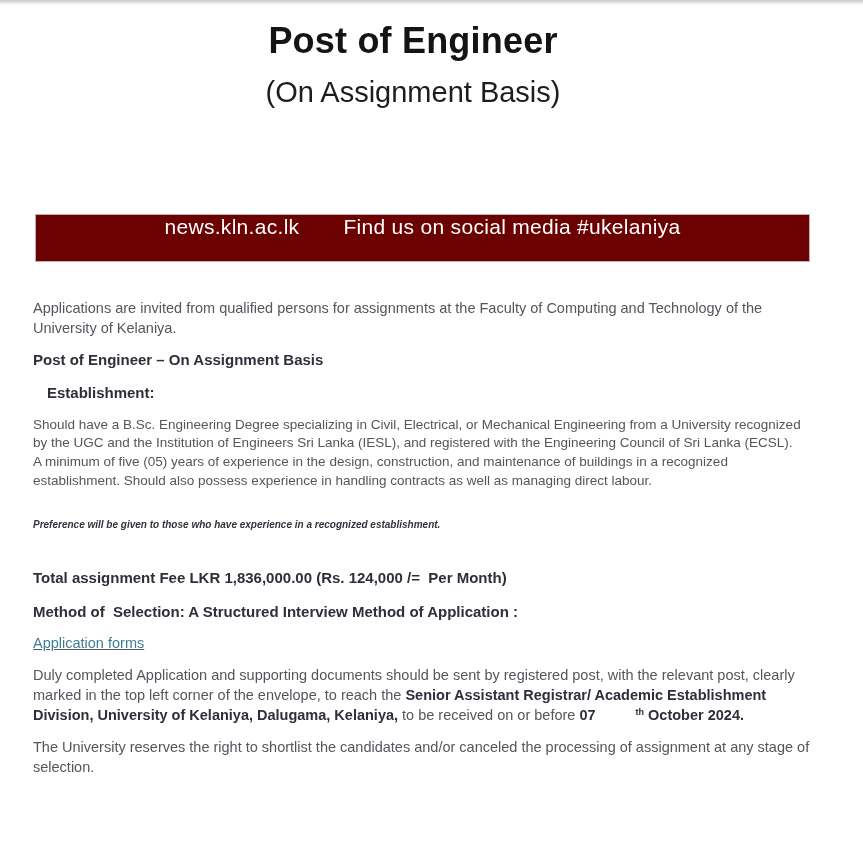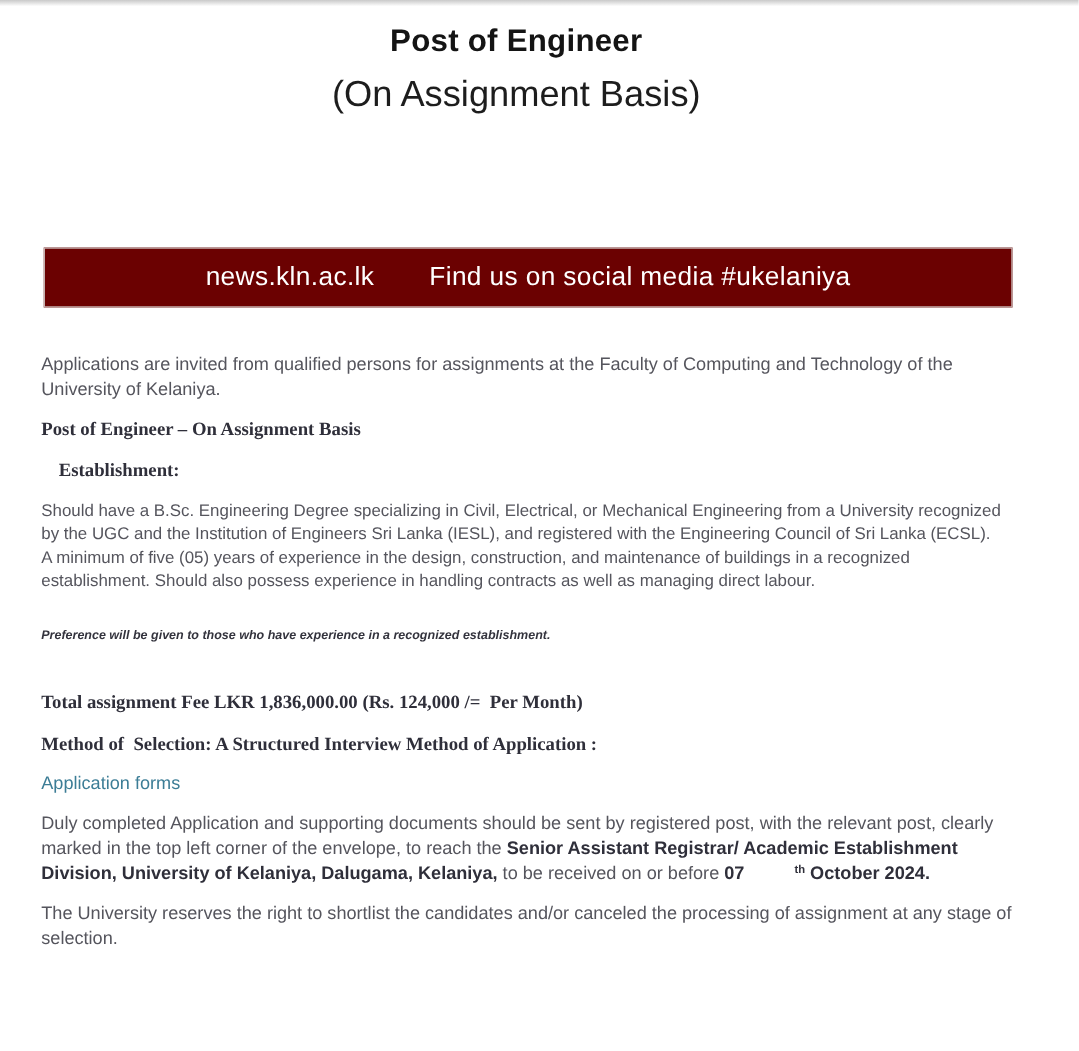--- a/index.html
+++ b/index.html
@@ -12,42 +12,42 @@
   .top-line {
     height: 5px; width: 100%;
     background: linear-gradient(#c9c9c9, #ffffff);
   }
   .header {
     width: 760px;
     margin: 10px 0 0 33px;
     text-align: center;
   }
   .page-title {
-    font-size: 25px;
+    font-size: 36px;
     font-weight: 700;
     color: #141414;
     letter-spacing: 0.2px;
     line-height: 1.45;
   }
   .page-subtitle {
     font-size: 29px;
     font-weight: 400;
     color: #1d1d1d;
     line-height: 1.35;
     margin-top: 6px;
   }
   .banner {
     position: relative;
     margin: 102px 0 0 35px;
     width: 775px;
     height: 48px;
     background: #6b0101;
     border: 1px solid #c4b0ae;
     display: flex;
-    align-items: center;
+    align-items: flex-start;
     justify-content: center;
     gap: 44px;
   }
   .banner span {
     color: #ffffff;
     font-size: 21px;
     font-weight: 500;
     letter-spacing: 0.3px;
     white-space: nowrap;
   }
@@ -56,21 +56,20 @@
     margin: 36px 0 0 33px;
     color: #55555d;
     font-size: 14.5px;
     line-height: 1.38;
   }
   .content p { margin-bottom: 12px; }
   .h-bold {
     font-weight: 700;
     color: #2f2f3a;
     font-size: 15px;
-    font-family: Liberation Serif, serif;
   }
   .indent { margin-left: 14px; }
   .qual-text {
     font-size: 13.5px;
     margin-bottom: 0 !important;
   }
   .and-line {
     font-size: 13.5px;
     margin-bottom: 10px !important;
   }
@@ -88,21 +87,21 @@
   }
   .pre { white-space: pre-wrap; }
   .fee-line { margin-bottom: 13px !important; }
   .method-line { margin-bottom: 11px !important; }
   .app-link {
     color: #3c7d96;
     text-decoration: none;
     cursor: pointer;
     font-size: 14.5px;
   }
-  .link-row { margin-bottom: 12px !important; }
+  .link-row { margin-bottom: 12px !important; text-decoration: underline; }
   .content strong { font-weight: 700; color: #2f2f3a; }
   sup { font-size: 0.62em; vertical-align: super; line-height: 0; padding-left: 40px; }
 </style>
 </head>
 <body>
 
 <div class="top-line"></div>
 
 <div class="header">
   <div class="page-title">Post of Engineer</div>

